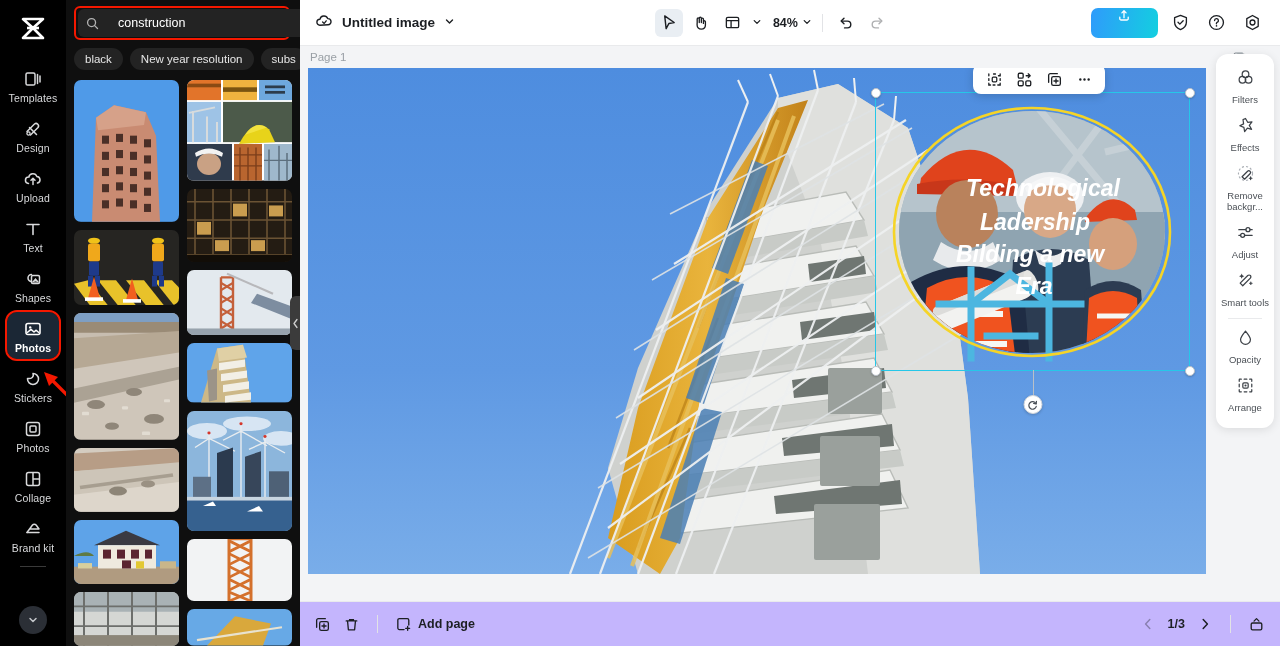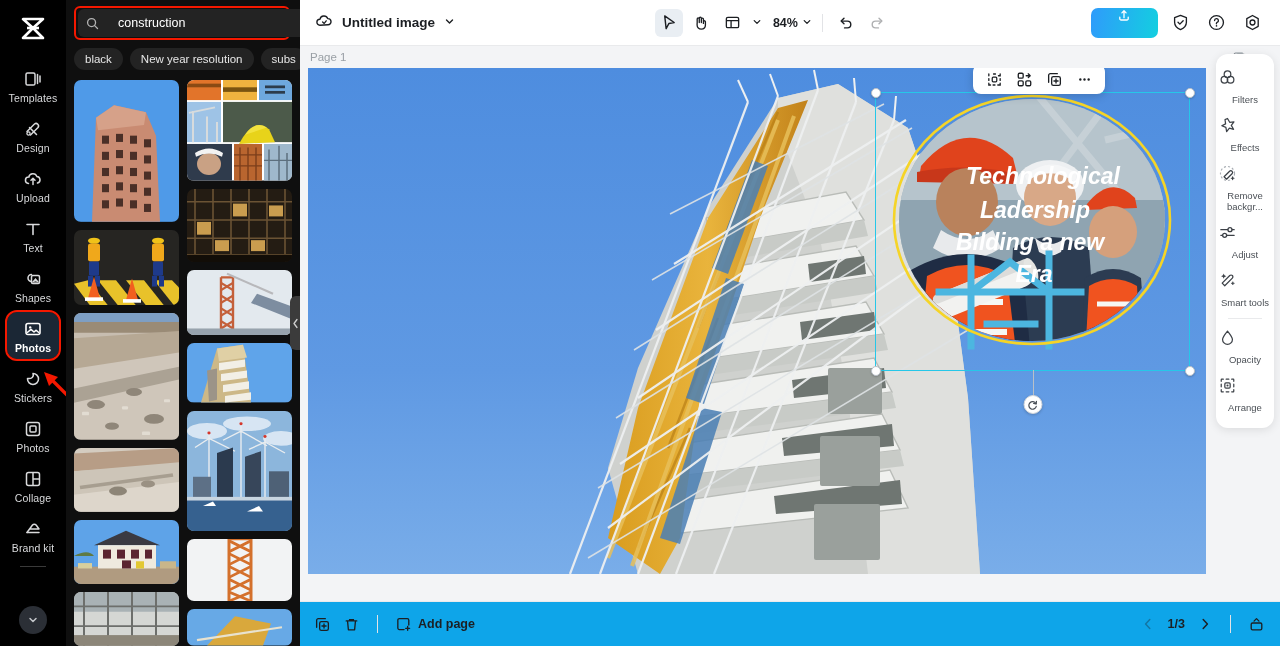--- a/index.html
+++ b/index.html
@@ -150,41 +150,41 @@
   .handle.br { right: -5.5px; bottom: -5.5px; }
   .rot-stem { position:absolute; left: 50%; bottom: -26px; width:1px; height:26px; background:#b9c0c8; }
   .rot-knob {
     position: absolute; left: 50%; bottom: -44px; transform: translateX(-50%);
     width: 19px; height: 19px; border-radius:50%; background:#fff;
     border:1px solid #d2d6db; box-shadow:0 1px 3px rgba(0,0,0,.2);
     display:flex; align-items:center; justify-content:center; pointer-events:auto; cursor:grab;
   }
 
   .bottombar {
-    height: 45px; flex: 0 0 45px; background: #0ea5e9;
+    height: 45px; flex: 0 0 45px; background: #c4b5fd;
     border-top: 1px solid #e9eaec;
     display: flex; align-items: center; padding: 0 14px; gap: 12px;
   }
   .bb-btn { display:flex; align-items:center; gap:6px; cursor:pointer; }
   .bb-btn .bl { font-size: 12.5px; color: #1c1f23; font-weight: 600; }
   .bb-right { margin-left: auto; display: flex; align-items: center; gap: 10px; }
   .pageno { font-size: 12.5px; color: #1c1f23; font-weight: 600; }
   .nav-arrow { width:20px; height:20px; display:flex; align-items:center; justify-content:center; cursor:pointer; }
   .nav-arrow.dis { opacity: .35; }
 
   
   .rtools {
     position: absolute; right: 6px; top: 54px; width: 58px;
     background: #ffffff; border-radius: 12px; box-shadow: 0 2px 10px rgba(0,0,0,.10);
     padding: 8px 0 10px; display: flex; flex-direction: column; align-items: center;
     z-index: 30;
   }
   .rt-item {
     width: 54px; padding: 6px 0 5px; display:flex; flex-direction:column;
-    gap:3px; cursor:pointer; border-radius:8px;
+    align-items:center; gap:3px; cursor:pointer; border-radius:8px;
   }
   .rt-item .rl { font-size: 9.5px; color: #4b5056; line-height: 11px; text-align:center; }
   .rt-divider { width: 34px; height: 1px; background: #e9eaec; margin: 5px 0 3px; }
 </style>
 </head>
 <body>
 
 <div id="app">
 
   <div class="rail">
@@ -862,21 +862,21 @@
           </div>
           <div class="tb">
             <svg width="17" height="17" viewBox="0 0 18 18">
               <circle cx="4.6" cy="9" r="1.25" fill="#1c1f23"></circle>
                 <circle cx="9" cy="9" r="1.25" fill="#1c1f23"></circle>
                 <circle cx="13.4" cy="9" r="1.25" fill="#1c1f23"></circle>
             </svg>
           </div>
         </div>
 
-        <div style="position:absolute;left:567px;top:12px;width:315px;height:279px;overflow:visible;">
+        <div style="position:absolute;left:567px;top:24px;width:315px;height:279px;overflow:visible;">
           <svg width="315" height="279" viewBox="0 0 315 279" style="display:block">
             <defs>
               <clipPath id="blobClip">
                   <ellipse cx="157" cy="140" rx="133" ry="121"></ellipse>
                 </clipPath>
             </defs>
             <g clip-path="url(#blobClip)">
               <rect width="315" height="279" fill="#9fb3bf"></rect>
 
               <rect width="315" height="130" fill="#b6c4cc"></rect>

